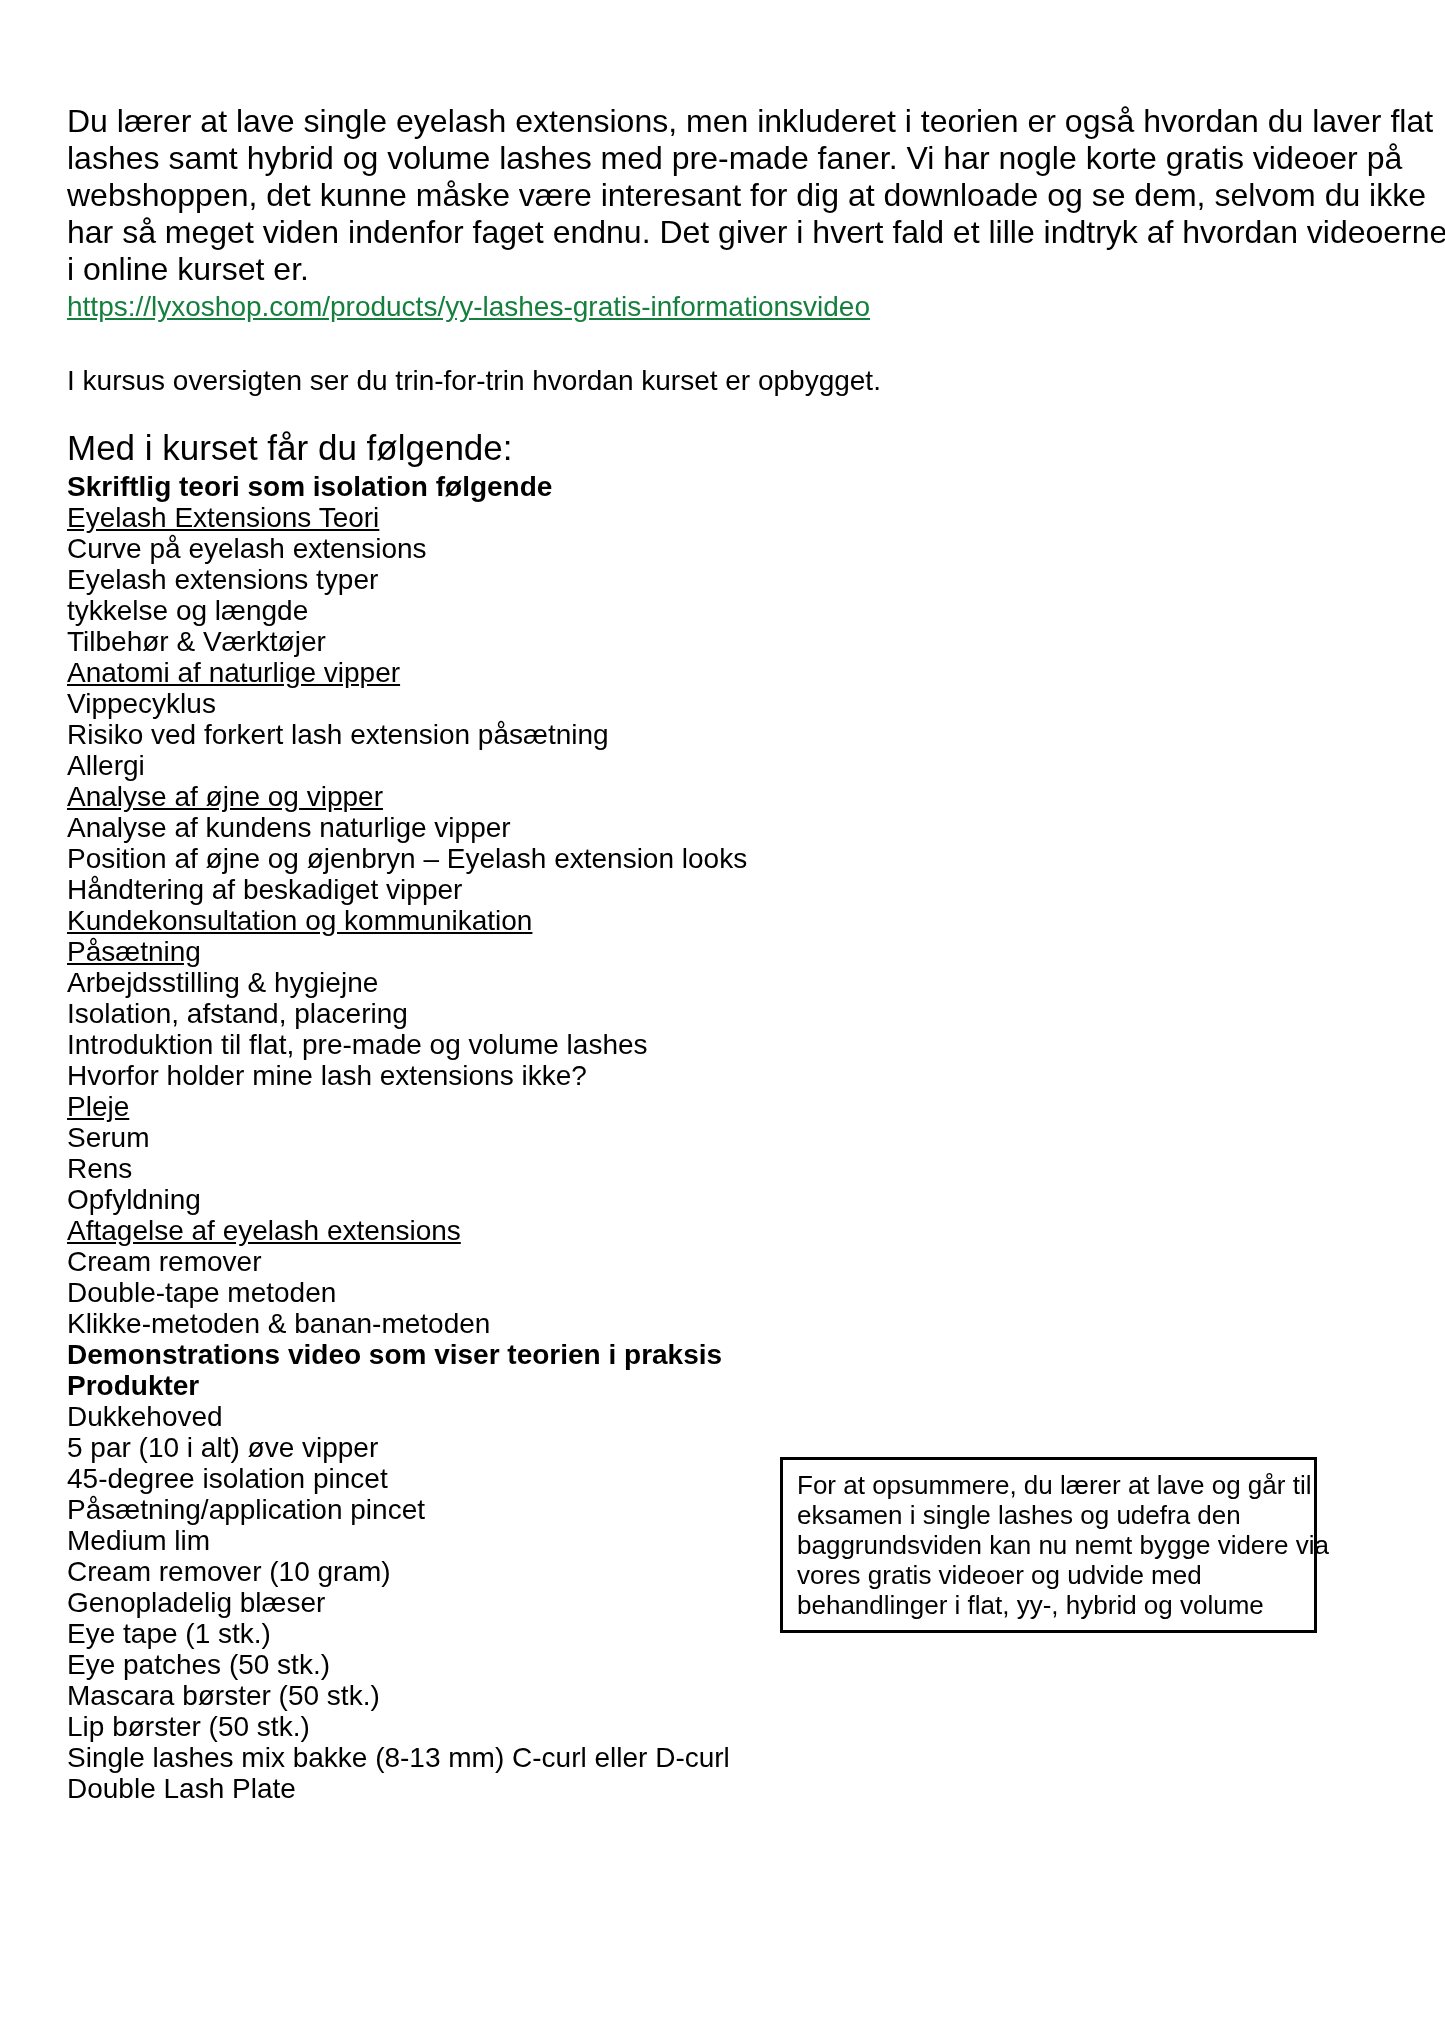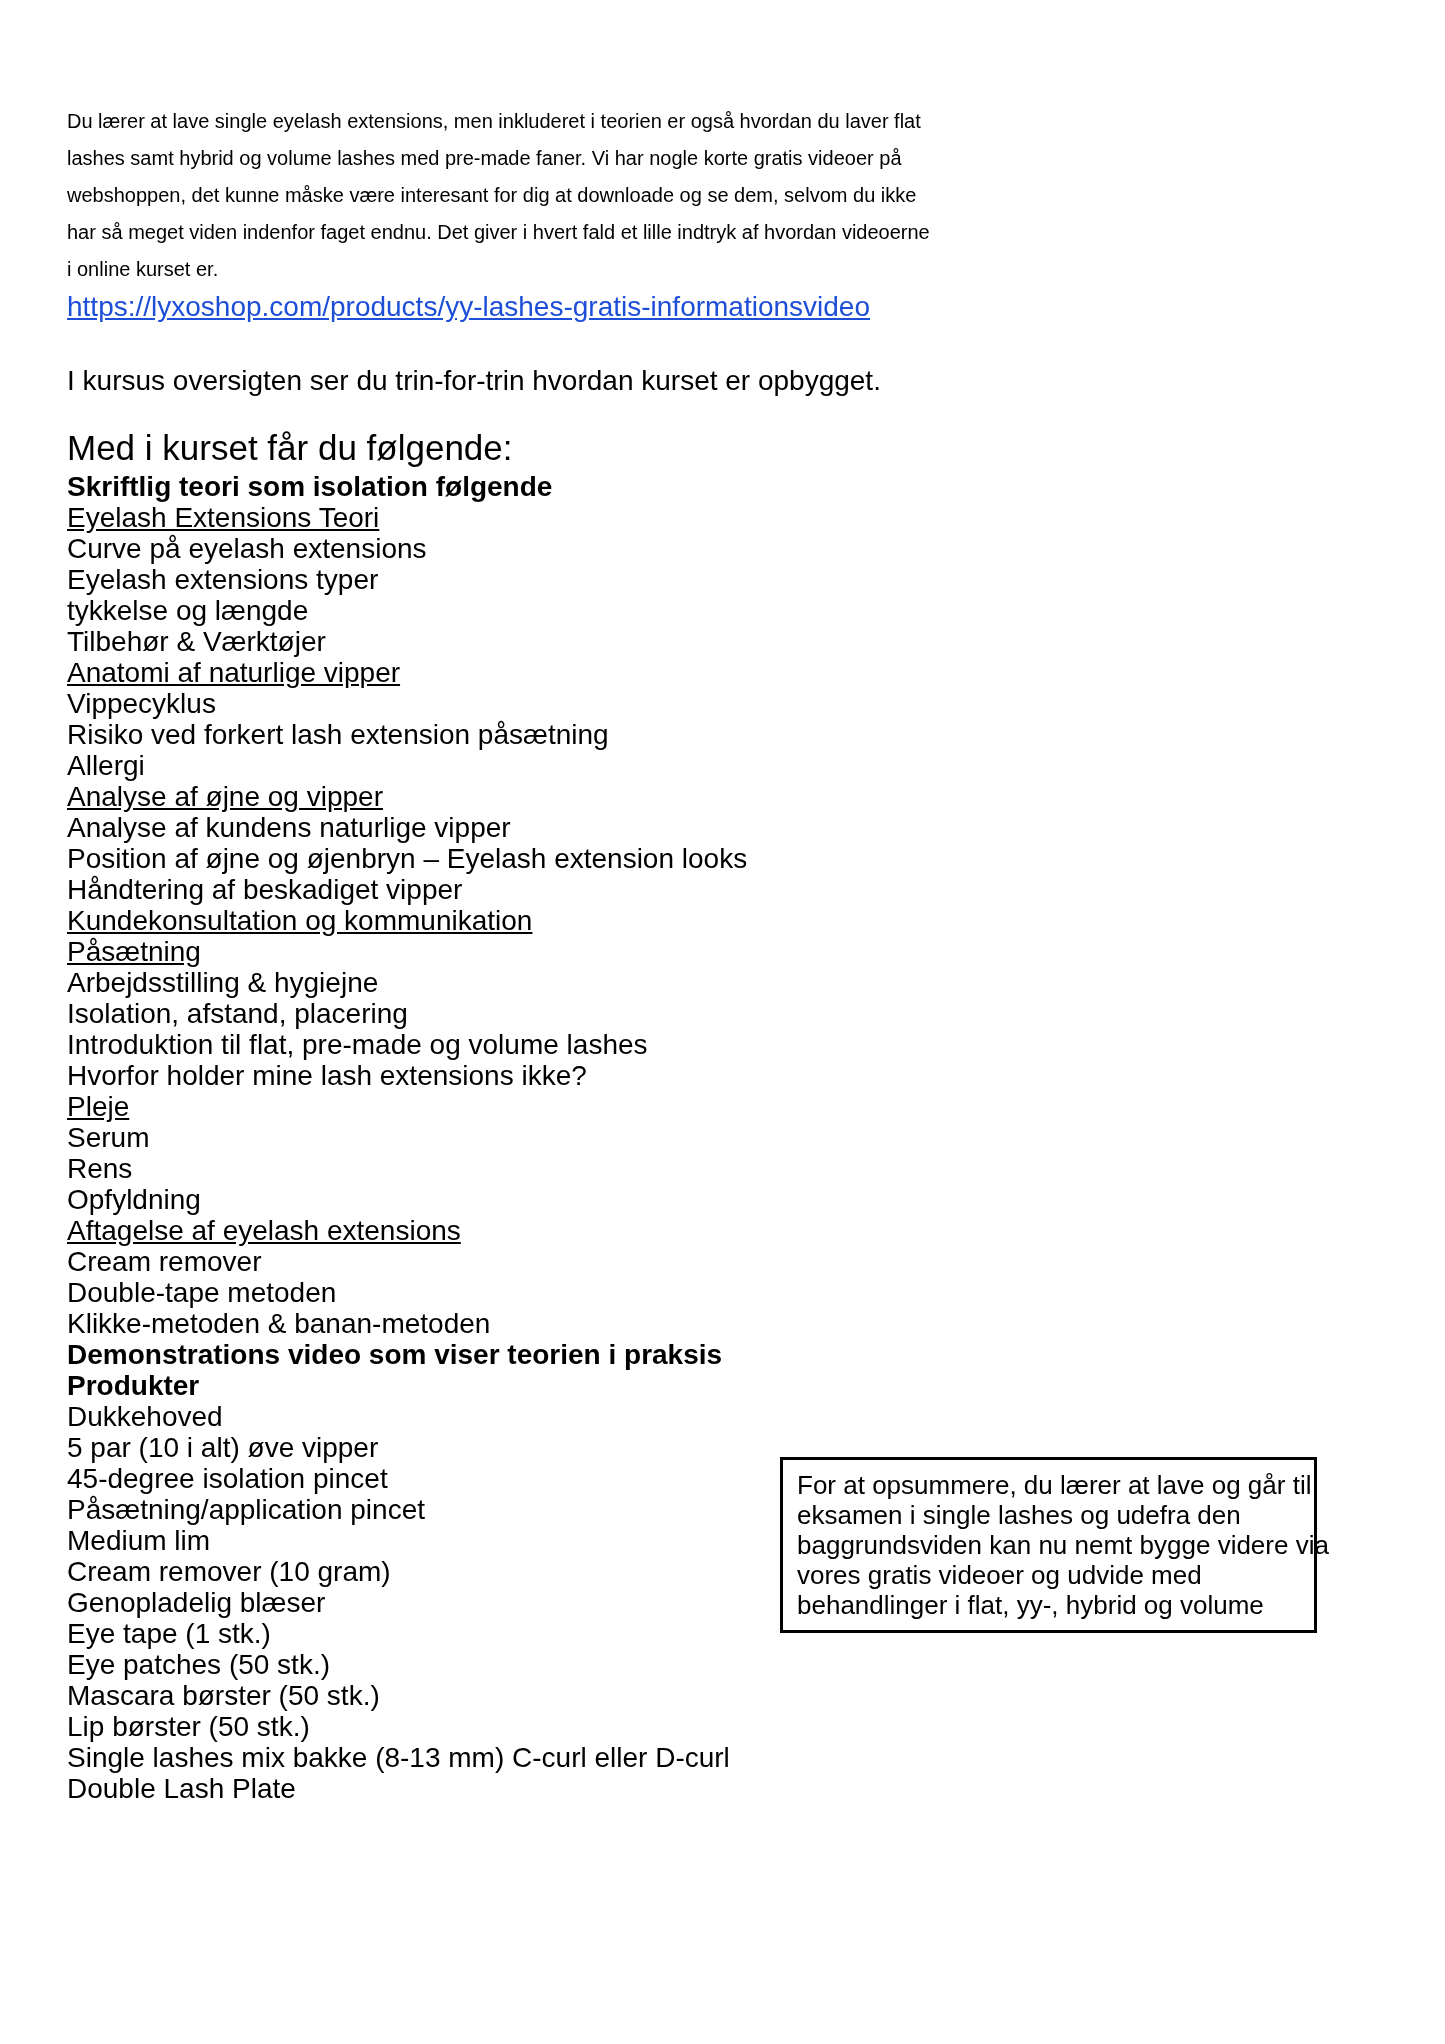--- a/index.html
+++ b/index.html
@@ -12,30 +12,30 @@
     font-family: "Liberation Sans", "DejaVu Sans", sans-serif;
     overflow: hidden;
   }
   .content {
     position: absolute;
     left: 67px;
     top: 103px;
     width: 1340px;
   }
   .intro-line {
-    font-size: 20px;
+    font-size: 32px;
     line-height: 37px;
     white-space: nowrap;
   }
   .link-row {
     font-size: 28px;
     line-height: 37px;
   }
   .link-row a {
-    color: #1d4ed8;
+    color: #15803d;
     text-decoration: underline;
   }
   .overview {
     margin-top: 37px;
     font-size: 28px;
     line-height: 37px;
   }
   .section-heading {
     margin-top: 26px;
     font-size: 35px;

